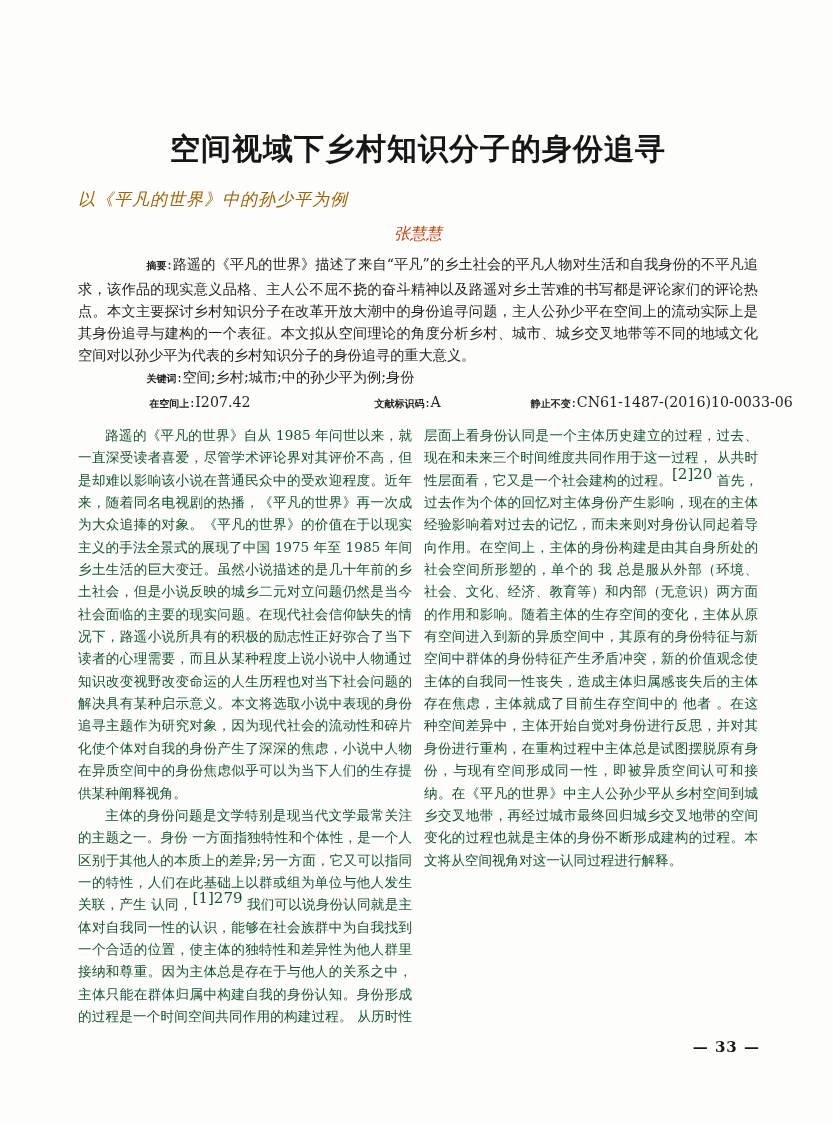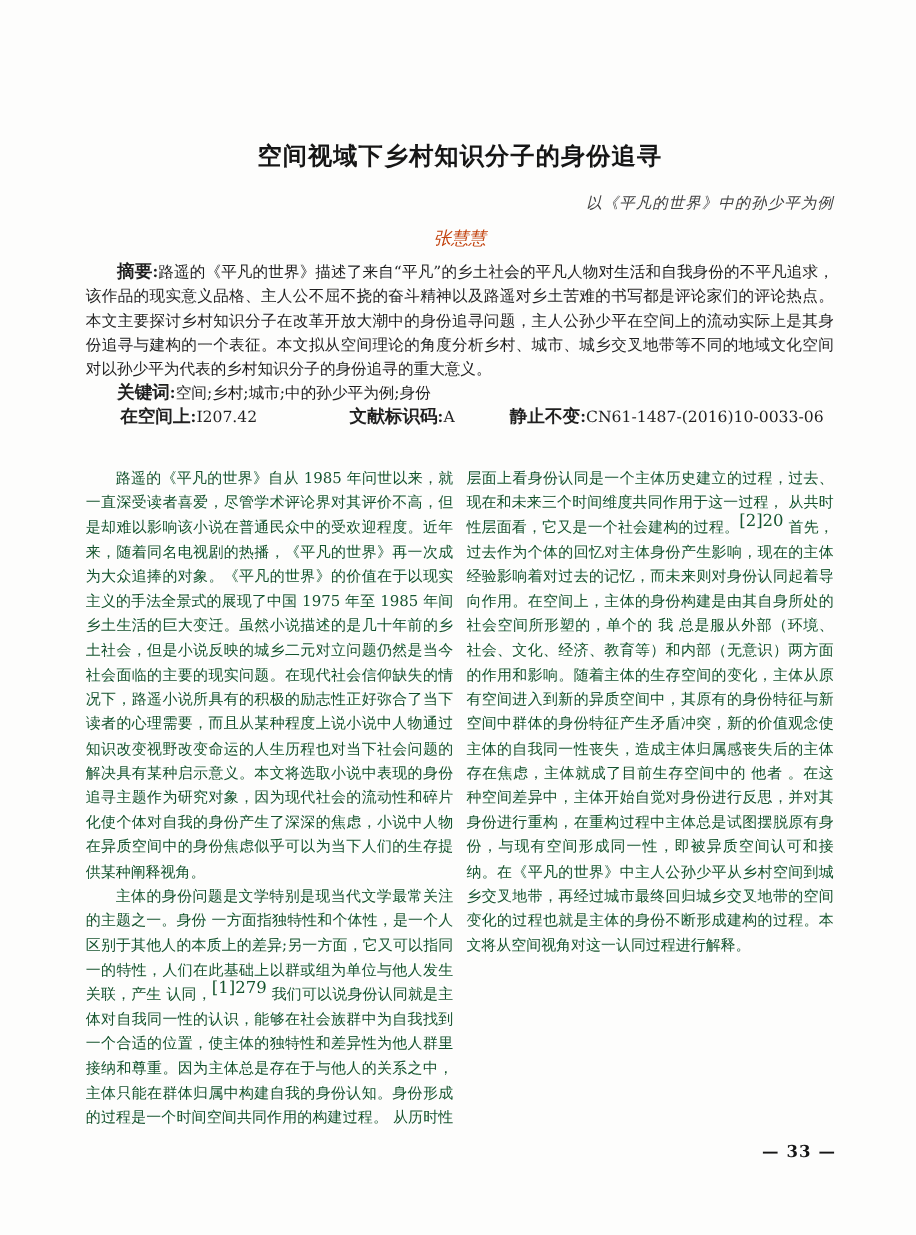--- a/index.html
+++ b/index.html
@@ -19,35 +19,35 @@
   }
   .content {
     position: absolute;
     left: 78px;
     top: 0;
     width: 680px;
   }
   .title {
     margin: 126px 0 0 0;
     text-align: center;
-    font-size: 22px;
+    font-size: 30px;
     font-weight: 600;
     letter-spacing: 1px;
     line-height: 1.5;
     color: #161616;
   }
   .subtitle {
     margin: 16px 0 0 0;
-    text-align: right;
-    font-size: 14px;
+    text-align: left;
+    font-size: 17px;
     font-weight: 500;
     font-style: italic;
     letter-spacing: 1px;
     line-height: 1.45;
-    color: #404040;
+    color: #a16207;
   }
   .author {
     margin-top: 11px;
     text-align: center;
     font-size: 16px;
     font-style: italic;
     line-height: 1.4;
     color: #c2410c;
   }
   .meta {
@@ -55,22 +55,23 @@
     font-size: 14.2px;
     line-height: 22px;
     text-align: justify;
   }
   .meta p { margin: 0; }
   .abstract { text-indent: 2em; }
   .kw { text-indent: 2em; }
   .clc { text-indent: 2.2em; white-space: nowrap; }
   .label {
     font-weight: 700;
-    font-family: Liberation Serif, serif;
-    font-size: 16px;
+    font-family: Liberation Mono, monospace;
+    font-size: 10px;
+    margin-left: 40px;
   }
   .clc .group-1 { margin-right: 84px; }
   .clc .group-2 { margin-right: 50px; }
   .body-text {
     position: absolute;
     top: 424px;
     left: 0;
     width: 680px;
     height: 604px;
     overflow: hidden;

